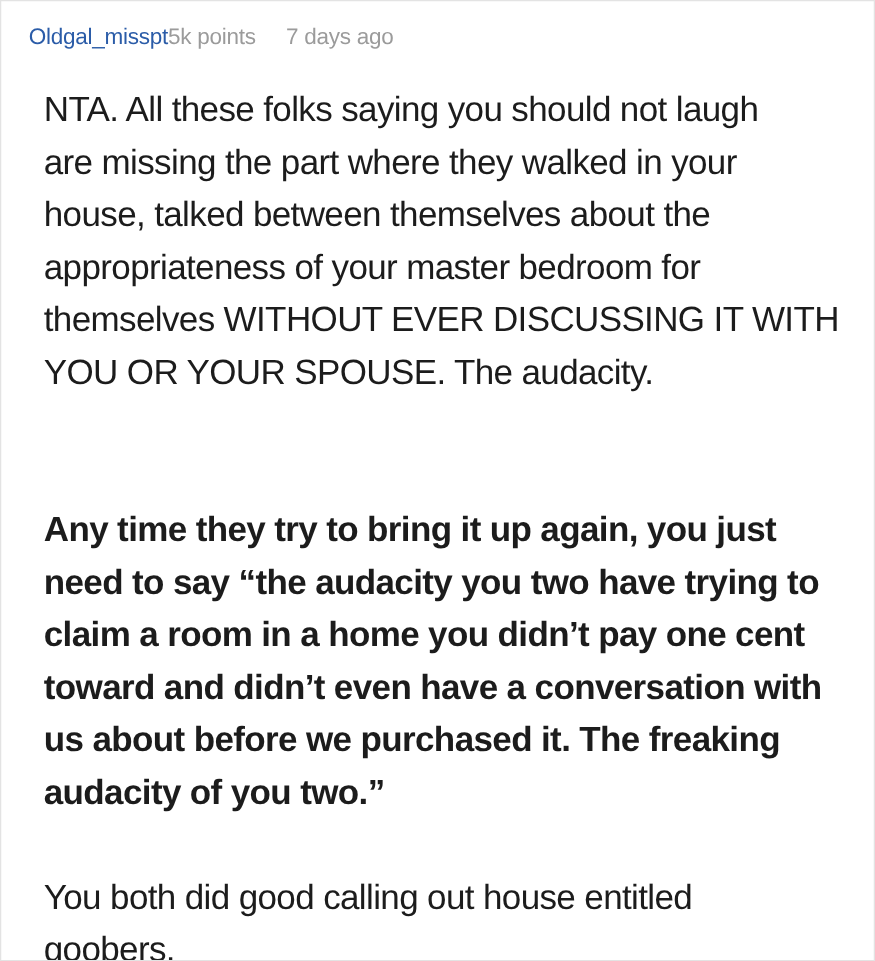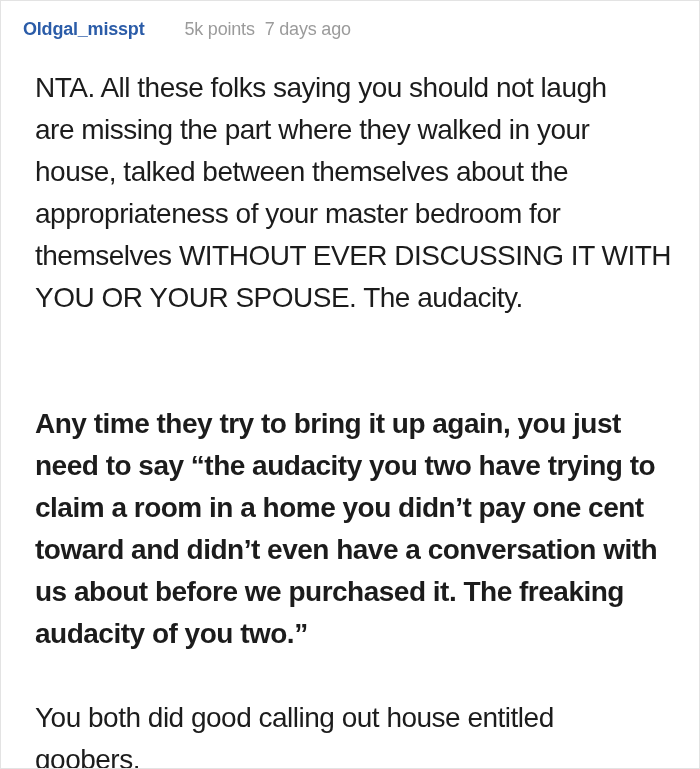--- a/index.html
+++ b/index.html
@@ -17,30 +17,29 @@
     font-family: "Liberation Sans", "DejaVu Sans", sans-serif;
   }
   .comment-header {
     padding: 16px 20px 0 22px;
     font-size: 18px;
     line-height: 24px;
     white-space: nowrap;
   }
   .username {
     color: var(--username, #2b5ca8);
-    font-weight: bold;
+    font-weight: normal;
     letter-spacing: -0.2px;
-    margin-right: 40px;
     cursor: pointer;
   }
   .meta {
     color: var(--meta, #9b9b9b);
     letter-spacing: -0.2px;
   }
-  .points { margin-right: 10px; }
+  .points { margin-right: 24px; }
   .comment-body {
     margin-top: 26px;
     padding: 0 20px 0 34px;
     color: var(--body, #1c1c1c);
     font-size: 28px;
     line-height: 42px;
     letter-spacing: -0.5px;
   }
   .comment-body p {
     margin: 0;

